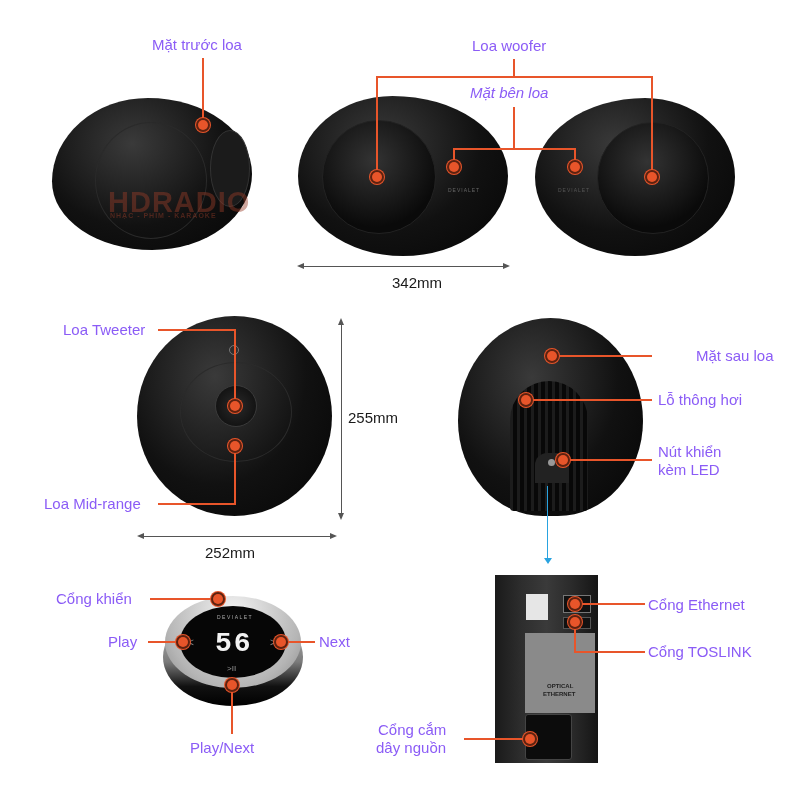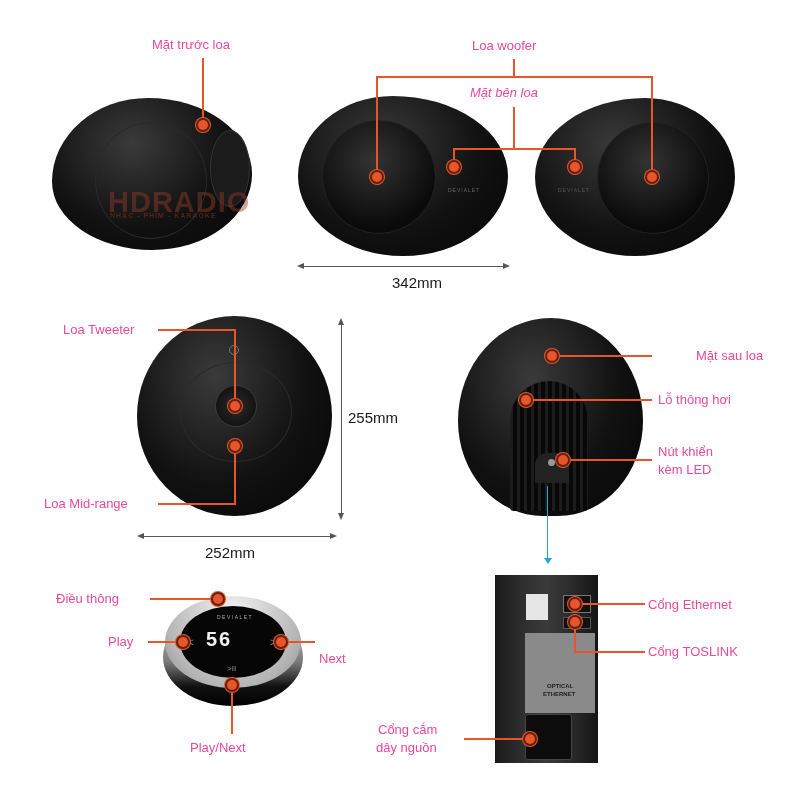--- a/index.html
+++ b/index.html
@@ -1,18 +1,18 @@
 <!DOCTYPE html>
 <html><head>
 <meta charset="utf-8">
 <style>
   html,body{margin:0;padding:0;background:#ffffff;}
   body{width:800px;height:800px;position:relative;overflow:hidden;font-family:"Liberation Sans",sans-serif;color:#1a1a1a;}
   .abs{position:absolute;}
-  .label{position:absolute;font-size:13px;line-height:18px;color:#ec4899;white-space:nowrap;}
+  .label{position:absolute;font-size:15px;line-height:18px;color:#8b5cf6;white-space:nowrap;}
   .line{position:absolute;background:#e8552a;}
   .dot{position:absolute;width:10px;height:10px;border-radius:50%;background:#e8552a;box-shadow:0 0 0 2px rgba(0,0,0,0.6),0 0 0 3px #e8552a;transform:translate(-5px,-5px);}
   .dim-h{position:absolute;height:1px;background:#555;}
   .dim-v{position:absolute;width:1px;background:#555;}
   .arrow-l,.arrow-r,.arrow-u,.arrow-d{position:absolute;width:0;height:0;}
   .arrow-l{border-top:3px solid transparent;border-bottom:3px solid transparent;border-right:7px solid #555;}
   .arrow-r{border-top:3px solid transparent;border-bottom:3px solid transparent;border-left:7px solid #555;}
   .arrow-u{border-left:3px solid transparent;border-right:3px solid transparent;border-bottom:7px solid #555;}
   .arrow-d{border-left:3px solid transparent;border-right:3px solid transparent;border-top:7px solid #555;}
   .dimtext{position:absolute;font-size:15px;color:#1a1a1a;}
@@ -127,32 +127,32 @@
 
 <div class="line" style="left:464px;top:738px;width:66px;height:2px;"></div>
 <div class="dot" style="left:530px;top:739px;"></div>
 <div class="label" style="left:378px;top:721px;">Cổng cắm</div>
 <div class="label" style="left:376px;top:739px;">dây nguồn</div>
 
 <div class="abs" style="left:163px;top:608px;width:140px;height:98px;border-radius:50%;background:linear-gradient(180deg,#cfcfcf 0%,#7a7a7a 55%,#111 80%,#000 100%);"></div>
 <div class="abs" style="left:165px;top:596px;width:136px;height:92px;border-radius:50%;background:radial-gradient(ellipse at 50% 20%,#f4f4f4,#b5b5b5 70%,#888);"></div>
 <div class="abs" style="left:180px;top:606px;width:106px;height:72px;border-radius:50%;background:#060606;"></div>
 <div class="abs" style="left:217px;top:614px;font-size:5px;color:#aaa;letter-spacing:1.5px;">DEVIALET</div>
-<div class="abs" style="left:206px;top:628px;font-size:20px;font-family:Liberation Sans, sans-serif;color:#f2f2f2;font-weight:bold;letter-spacing:2px;">56</div>
+<div class="abs" style="left:215px;top:628px;font-size:28px;font-family:Liberation Mono, monospace;color:#f2f2f2;font-weight:bold;letter-spacing:2px;">56</div>
 <div class="abs" style="left:188px;top:637px;font-size:10px;color:#888;">&lt;</div>
 <div class="abs" style="left:270px;top:637px;font-size:10px;color:#888;">&gt;</div>
 <div class="abs" style="left:227px;top:664px;font-size:8px;color:#999;">&gt;II</div>
 
-<div class="label" style="left:56px;top:590px;">Điều thông</div>
+<div class="label" style="left:56px;top:590px;">Cổng khiển</div>
 <div class="line" style="left:150px;top:598px;width:67px;height:2px;"></div>
 <div class="dot" style="left:218px;top:599px;"></div>
 
 <div class="label" style="left:108px;top:633px;">Play</div>
 <div class="line" style="left:148px;top:641px;width:34px;height:2px;"></div>
 <div class="dot" style="left:183px;top:642px;"></div>
 
-<div class="label" style="left:319px;top:650px;">Next</div>
+<div class="label" style="left:319px;top:633px;">Next</div>
 <div class="line" style="left:281px;top:641px;width:34px;height:2px;"></div>
 <div class="dot" style="left:281px;top:642px;"></div>
 
 <div class="line" style="left:231px;top:684px;width:2px;height:50px;"></div>
 <div class="dot" style="left:232px;top:685px;"></div>
 <div class="label" style="left:190px;top:739px;">Play/Next</div>
 
 </body></html>

